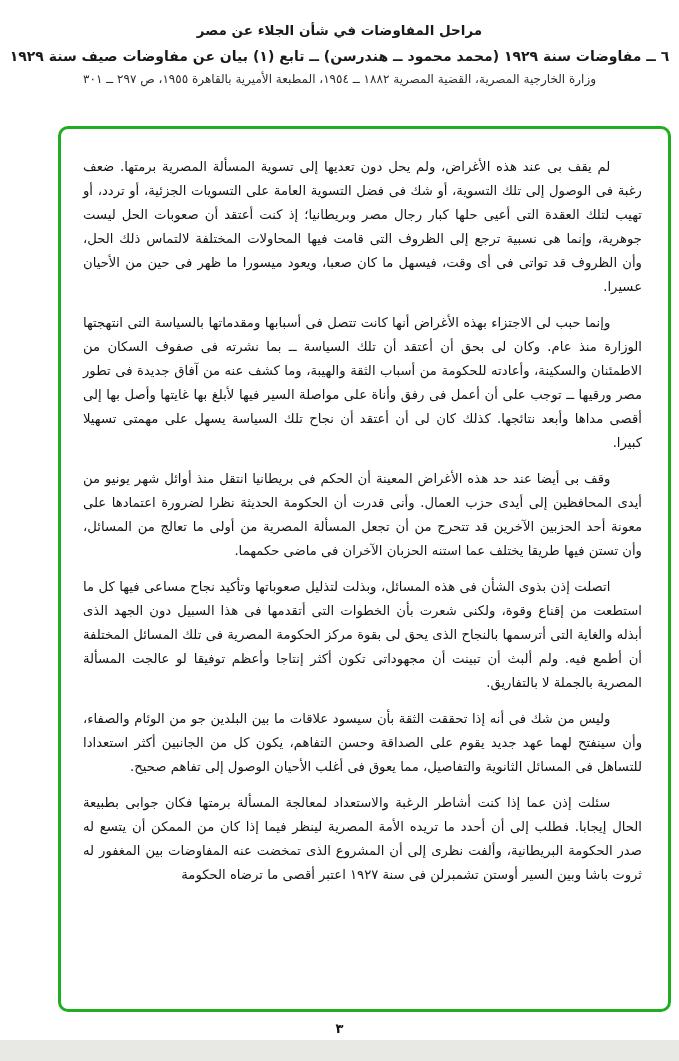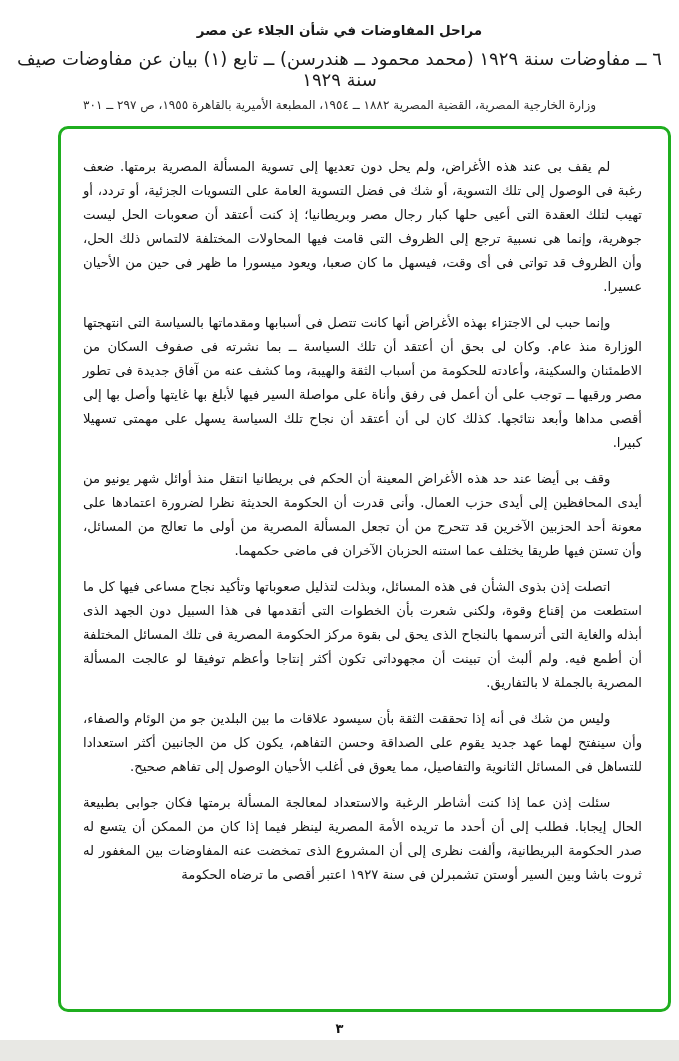--- a/index.html
+++ b/index.html
@@ -26,22 +26,22 @@
     text-align:center;
     padding-top:22px;
   }
   .header .title{
     font-size:13.5px;
     font-weight:bold;
     letter-spacing:0.2px;
     margin-bottom:10px;
   }
   .header .subtitle{
-    font-size:18px;
-    font-weight:normal;
+    font-size:14px;
+    font-weight:bold;
     margin-bottom:8px;
   }
   .header .source{
     font-size:12px;
     color:#2b2b2b;
   }
   .text-box{
     position:absolute;
     left:58px;
     right:8px;

